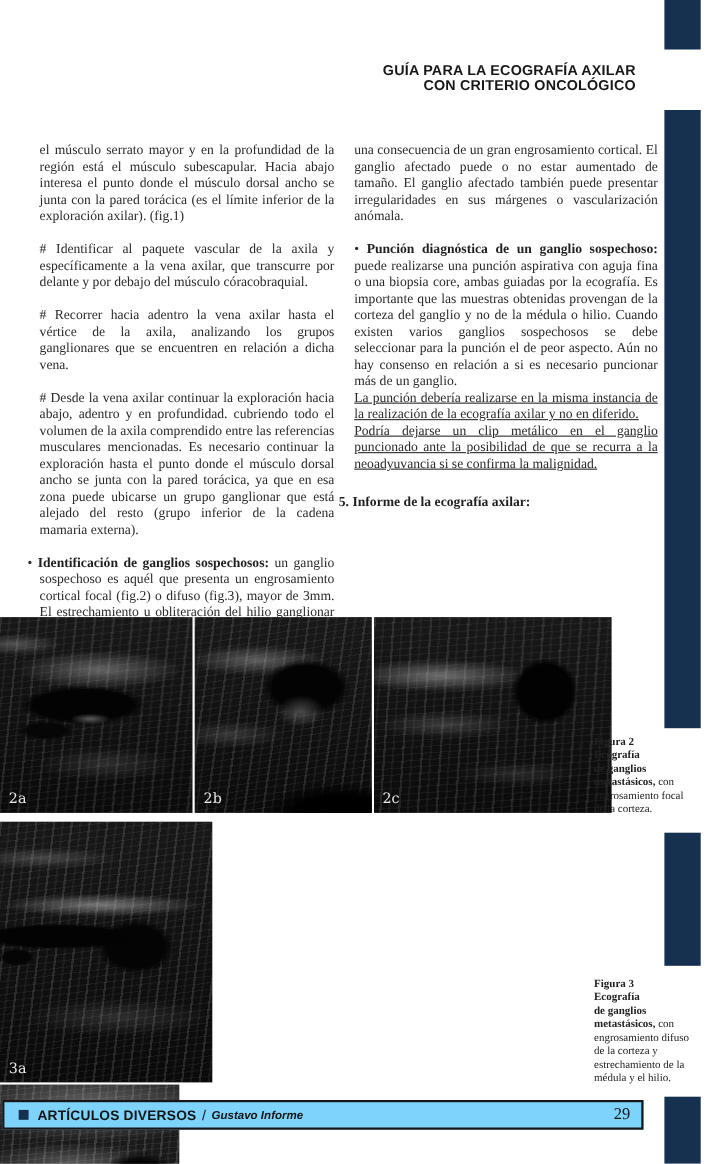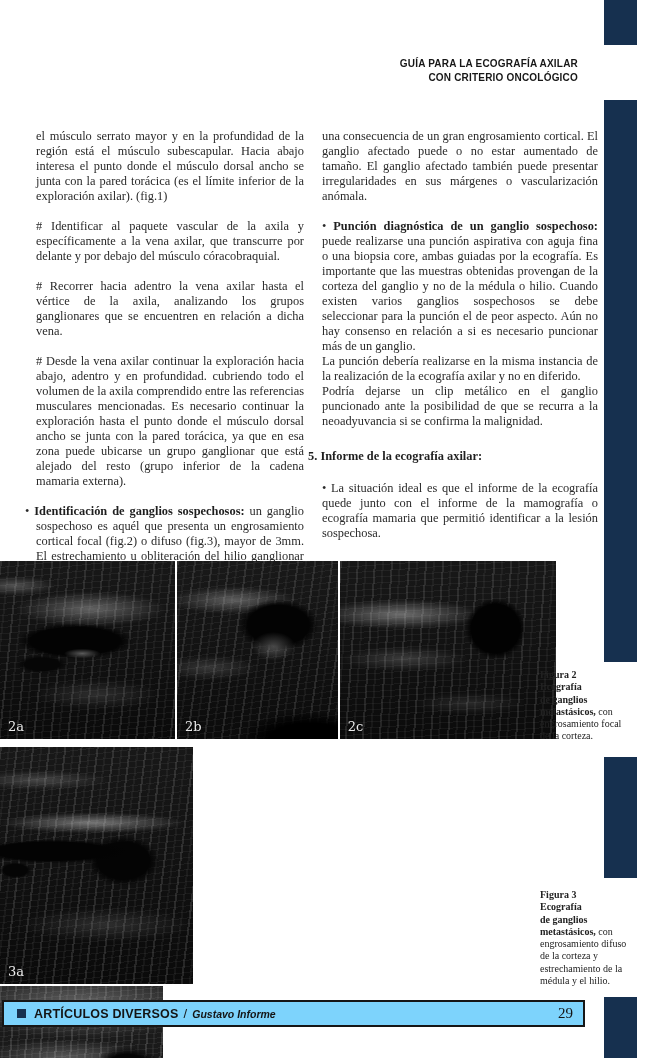--- a/index.html
+++ b/index.html
@@ -11,30 +11,30 @@
   
   .bar { position:absolute; left:604px; width:33px; background:#16304f; }
   .bar-a { top:0;    height:45px; }
   .bar-b { top:100px; height:562px; }
   .bar-c { top:757px; height:121px; }
   .bar-d { top:997px; height:61px; }
 
   
   .head-title { position:absolute; top:57px; right:76px; text-align:right;
                 font-family:"Liberation Sans", sans-serif; font-weight:bold;
-                font-size:10px; line-height:14px; letter-spacing:.2px; color:#171717; }
+                font-size:13px; line-height:14px; letter-spacing:.2px; color:#171717; }
 
   
   .col { position:absolute; top:129px; font-size:12.4px; line-height:15px;
          text-align:justify; color:#2a2a2a; }
   .col-left  { left:36px;  width:268px; }
   .col-right { left:322px; width:276px; }
   .col p { margin:0 0 15px 0; }
   .col p.mb0 { margin-bottom:0; }
-  .col p.tight { margin:0; }
+  .col p.tight { margin:0;text-decoration:underline; }
   .col p.hang { text-indent:-11px; }
   .col p.h-out { margin:20px 0 17px -14px; text-indent:0; }
   .col b { font-weight:bold; color:#1f1f1f; }
 
   
   .us-strip { position:absolute; left:0; top:561px; width:556px;text-align:center; }
   .us-row { display:flex; gap:2px; background:#ffffff; }
   .us-row + .us-row { margin-top:8px;flex-direction:column; }
   .us { position:relative; overflow:hidden; background-color:#101010; }
   .row1 .us { height:178px; }
@@ -144,21 +144,20 @@
     <p># Desde la vena axilar continuar la exploración hacia abajo, adentro y en profundidad. cubriendo todo el volumen de la axila comprendido entre las referencias musculares mencionadas. Es necesario continuar la exploración hasta el punto donde el músculo dorsal ancho se junta con la pared torácica, ya que en esa zona puede ubicarse un grupo ganglionar que está alejado del resto (grupo inferior de la cadena mamaria externa).</p>
     <p class="hang"><span>•</span> <b>Identificación de ganglios sospechosos:</b> <span>un ganglio sospechoso es aquél que presenta un engrosamiento cortical focal (fig.2) o difuso (fig.3), mayor de 3mm. El estrechamiento u obliteración del hilio ganglionar es</span></p>
   </div>
 
   <div class="col col-right">
     <p>una consecuencia de un gran engrosamiento cortical. El ganglio afectado puede o no estar aumentado de tamaño. El ganglio afectado también puede presentar irregularidades en sus márgenes o vascularización anómala.</p>
     <p class="mb0"><span>•</span> <b>Punción diagnóstica de un ganglio sospechoso:</b> <span>puede realizarse una punción aspirativa con aguja fina o una biopsia core, ambas guiadas por la ecografía. Es importante que las muestras obtenidas provengan de la corteza del ganglio y no de la médula o hilio. Cuando existen varios ganglios sospechosos se debe seleccionar para la punción el de peor aspecto. Aún no hay consenso en relación a si es necesario puncionar más de un ganglio.</span></p>
     <p class="tight">La punción debería realizarse en la misma instancia de la realización de la ecografía axilar y no en diferido.</p>
     <p class="tight">Podría dejarse un clip metálico en el ganglio puncionado ante la posibilidad de que se recurra a la neoadyuvancia si se confirma la malignidad.</p>
     <p class="h-out"><b>5.</b> <b>Informe de la ecografía axilar:</b></p>
-    <p><span>•</span> <span>La situación ideal es que el informe de la ecografía quede junto con el informe de la mamografía o ecografía mamaria que permitió identificar a la lesión sospechosa.</span></p>
   </div>
 
   <div class="us-strip">
     <div class="us-row row1">
       <div class="us us-2a">
         <span class="lbl">2a</span>
       </div>
       <div class="us us-2b">
         <span class="lbl">2b</span>
       </div>

